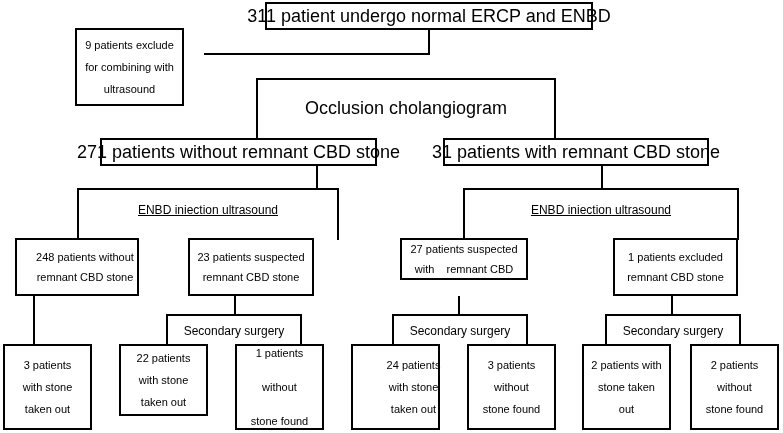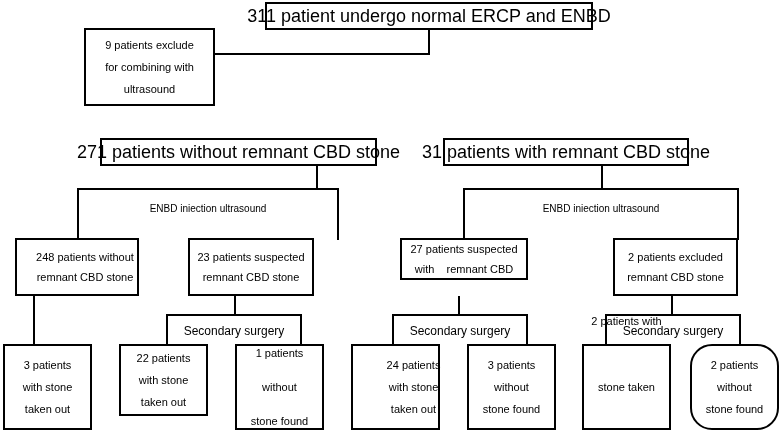--- a/index.html
+++ b/index.html
@@ -33,21 +33,21 @@
     line-height: 1.0;
     z-index: 3;
   }
   .box .ln {
     display: block;
     white-space: pre;
   }
   .f13 { font-size: 18px; }
   .f12 { font-size: 18px; }
   .f11 { font-size: 11px; }
-  .f10 { font-size: 10px; }
+  .f10 { font-size: 12px; text-decoration: underline; }
   .f9  { font-size: 12px; }
 
   .multi .ln { margin: 4.5px 0; }
   .multi3 .ln { margin: 5.5px 0; }
 
   
   .bracket {
     position: absolute;
     box-sizing: border-box;
     border-top: 2px solid #000000;
@@ -83,34 +83,37 @@
 <body>
 
 <div id="canvas">
 
   <div class="box f13" style="left:265px; top:2px; width:328px; height:28px;">
     <span class="ln">311 patient undergo normal ERCP and ENBD</span>
   </div>
 
   <div class="vline" style="left:428px; top:30px; height:24px;"></div>
 
-  <div class="box multi3 f11" style="left:84px; top:28px; width:131px; height:78px;">
+  <div class="box multi3 f11" style="left:75px; top:28px; width:109px; height:78px;">
     <span class="ln">9 patients exclude</span>
     <span class="ln">for combining with</span>
     <span class="ln">ultrasound</span>
   </div>
 
   <div class="hline" style="left:204px; top:53px; width:226px;"></div>
 
+  <div class="bracket" style="left:256px; top:78px; width:300px; height:60px;">
+    <span class="blabel f13" style="top:18px;">Occlusion cholangiogram</span>
+  </div>
 
   <div class="box f12" style="left:100px; top:138px; width:277px; height:28px;">
     <span class="ln">271 patients without remnant CBD stone</span>
   </div>
 
-  <div class="box f12" style="left:443px; top:138px; width:246px; height:28px;">
+  <div class="box f12" style="left:443px; top:138px; width:266px; height:28px;">
     <span class="ln">31 patients with remnant CBD stone</span>
   </div>
 
   <div class="vline" style="left:316px; top:166px; height:24px;"></div>
   <div class="vline" style="left:601px; top:166px; height:24px;"></div>
 
   <div class="bracket" style="left:77px; top:188px; width:262px; height:52px;">
     <span class="blabel f10" style="top:13px;">ENBD iniection ultrasound</span>
   </div>
 
@@ -127,21 +130,21 @@
     <span class="ln">23 patients suspected</span>
     <span class="ln">remnant CBD stone</span>
   </div>
 
   <div class="box multi f11" style="left:400px; top:238px; width:128px; height:42px;">
     <span class="ln">27 patients suspected</span>
     <span class="ln">with    remnant CBD</span>
   </div>
 
   <div class="box multi f11" style="left:613px; top:238px; width:125px; height:58px;">
-    <span class="ln">2 patients excluded</span>
+    <span class="ln">1 patients excluded</span>
     <span class="ln">remnant CBD stone</span>
   </div>
 
   <div class="vline" style="left:33px; top:296px; height:48px;"></div>
 
   <div class="vline" style="left:234px; top:296px; height:20px;"></div>
   <div class="vline" style="left:458px; top:296px; height:20px;"></div>
   <div class="vline" style="left:671px; top:296px; height:20px;"></div>
 
   <div class="bracket" style="left:166px; top:314px; width:136px; height:32px;">
@@ -179,25 +182,25 @@
     <span class="ln">with stone</span>
     <span class="ln">taken out</span>
   </div>
 
   <div class="box multi3 f11" style="left:467px; top:344px; width:89px; height:86px;">
     <span class="ln">3 patients</span>
     <span class="ln">without</span>
     <span class="ln">stone found</span>
   </div>
 
-  <div class="box multi3 f11" style="left:582px; top:344px; width:89px; height:86px;gap:44px;">
+  <div class="box multi3 f11" style="left:582px; top:344px; width:89px; height:86px;">
     <span class="ln">2 patients with</span>
     <span class="ln">stone taken</span>
     <span class="ln">out</span>
   </div>
 
-  <div class="box multi3 f11" style="left:690px; top:344px; width:89px; height:86px;border-radius:22px;">
+  <div class="box multi3 f11" style="left:690px; top:344px; width:89px; height:86px;">
     <span class="ln">2 patients</span>
     <span class="ln">without</span>
     <span class="ln">stone found</span>
   </div>
 
 </div>
 
 </body></html>

